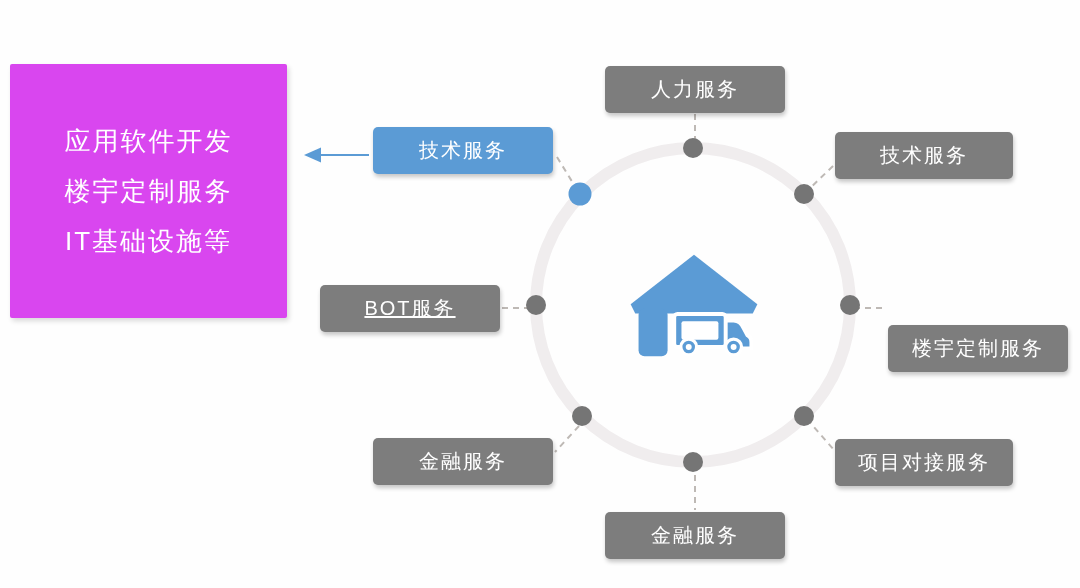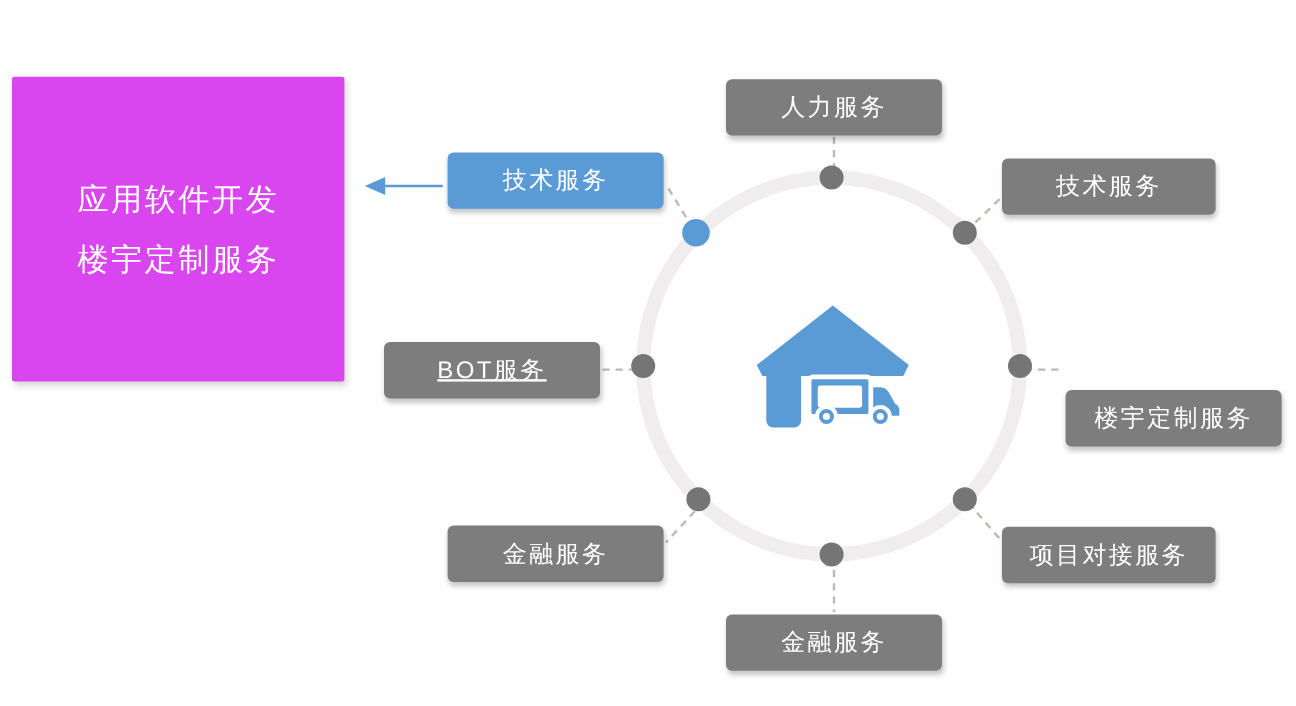--- a/index.html
+++ b/index.html
@@ -116,15 +116,16 @@
   <div class="svc pos-louyu">楼宇定制服务</div>
   <div class="svc pos-xiangmu">项目对接服务</div>
   <div class="svc pos-jinrong">金融服务</div>
   <div class="svc pos-fuhua">金融服务</div>
   <div class="svc pos-bot">BOT服务</div>
   <div class="svc accent pos-jishu">技术服务</div>
 
   <div class="panel">
     <div class="line">应用软件开发</div>
     <div class="line">楼宇定制服务</div>
+    <div class="line">IT基础设施等</div>
   </div>
 
 </div>
 
 </body></html>

